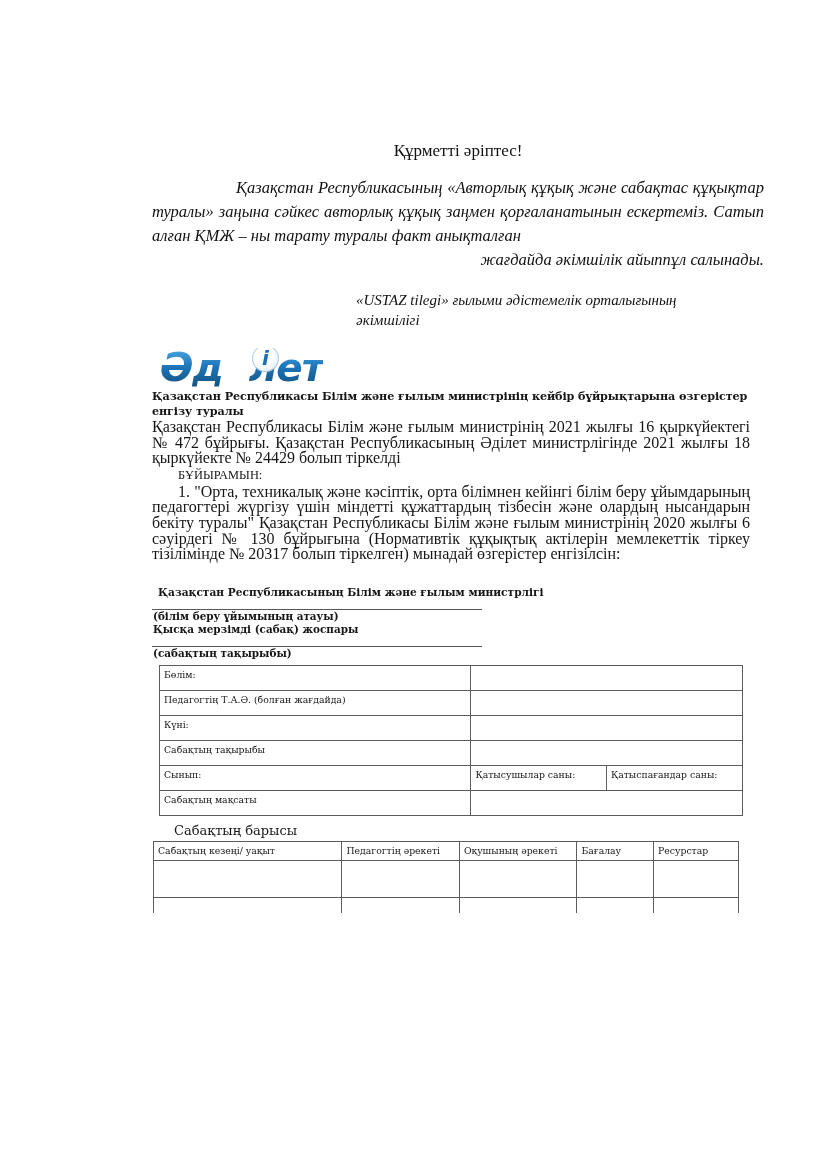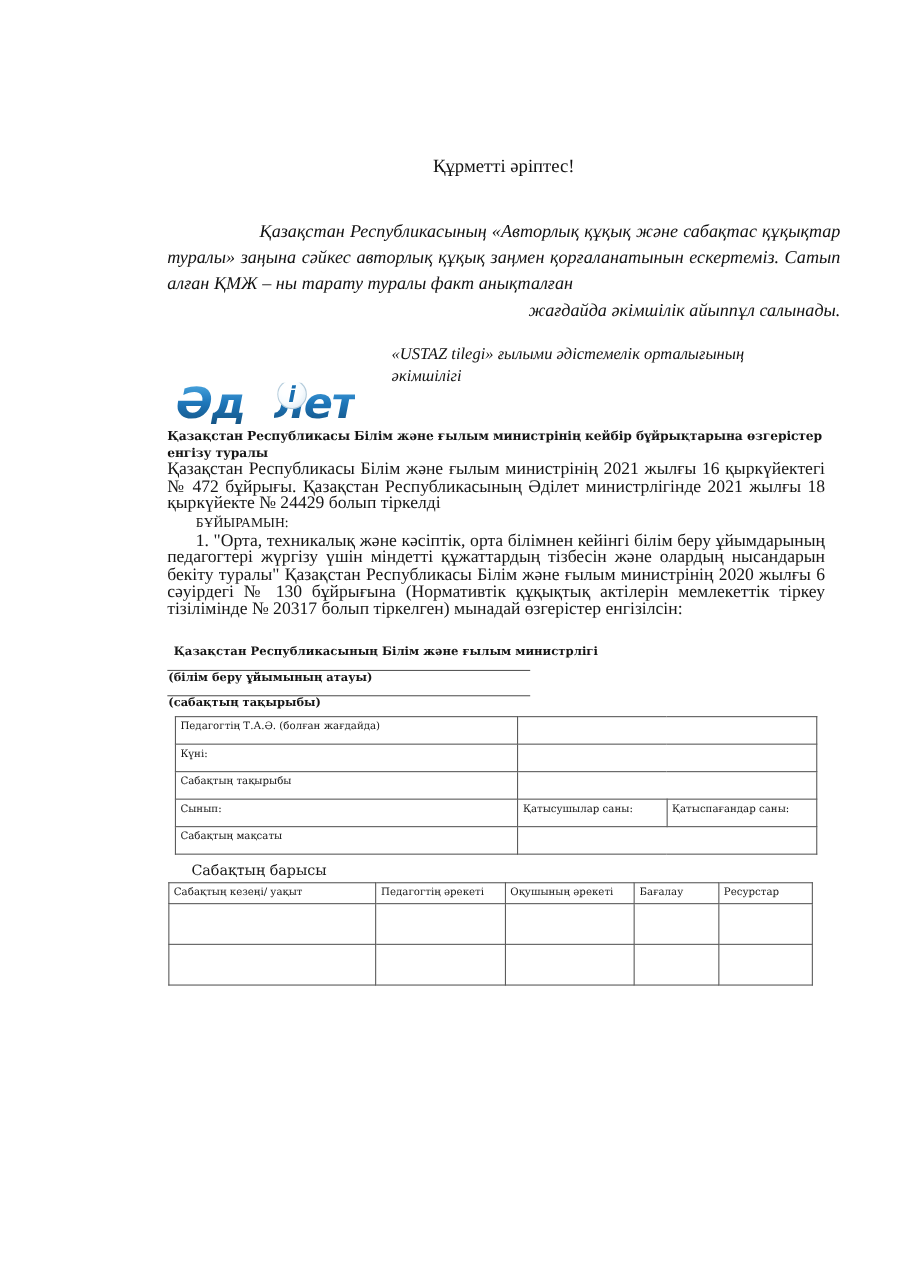--- a/index.html
+++ b/index.html
@@ -21,21 +21,21 @@
   .letter-block {
     position: absolute;
     left: 152px;
     top: 140px;
     width: 612px;
   }
   .letter-title {
     text-align: center;
     font-size: 17px;
     line-height: 22px;
-    margin-bottom: 36px;
+    margin-bottom: 14px;
     color: #111;
   }
   .letter-body {
     font-style: italic;
     font-size: 16.5px;
     line-height: 24px;
     text-align: justify;
     text-indent: 84px;
     color: #111;
   }
@@ -233,25 +233,30 @@
 
   <div class="scan-h">Қазақстан Республикасы Білім және ғылым министрінің кейбір бұйрықтарына өзгерістер енгізу туралы</div>
   <div class="scan-p">Қазақстан Республикасы Білім және ғылым министрінің 2021 жылғы 16 қыркүйектегі № 472 бұйрығы. Қазақстан Республикасының Әділет министрлігінде 2021 жылғы 18 қыркүйекте № 24429 болып тіркелді</div>
   <div class="scan-sub">БҰЙЫРАМЫН:</div>
   <div class="scan-p indent">1. "Орта, техникалық және кәсіптік, орта білімнен кейінгі білім беру ұйымдарының педагогтері жүргізу үшін міндетті құжаттардың тізбесін және олардың нысандарын бекіту туралы" Қазақстан Республикасы Білім және ғылым министрінің 2020 жылғы 6 сәуірдегі № 130 бұйрығына (Нормативтік құқықтық актілерін мемлекеттік тіркеу тізілімінде № 20317 болып тіркелген) мынадай өзгерістер енгізілсін:</div>
 
   <div class="form-wrap">
     <div class="form-ministry">Қазақстан Республикасының Білім және ғылым министрлігі</div>
     <div class="rule"></div>
     <div class="form-note">(білім беру ұйымының атауы)</div>
+    <div class="form-note">Қысқа мерзімді (сабақ) жоспары</div>
     <div class="rule second"></div>
     <div class="form-note">(сабақтың тақырыбы)</div>
 
     <table class="t-main">
       <tbody>
+          <tr>
+            <td class="c-label">Бөлім:</td>
+            <td colspan="2"></td>
+          </tr>
           <tr>
             <td class="c-label">Педагогтің Т.А.Ә. (болған жағдайда)</td>
             <td colspan="2"></td>
           </tr>
           <tr>
             <td class="c-label">Күні:</td>
             <td colspan="2"></td>
           </tr>
           <tr>
             <td class="c-label">Сабақтың тақырыбы</td>

